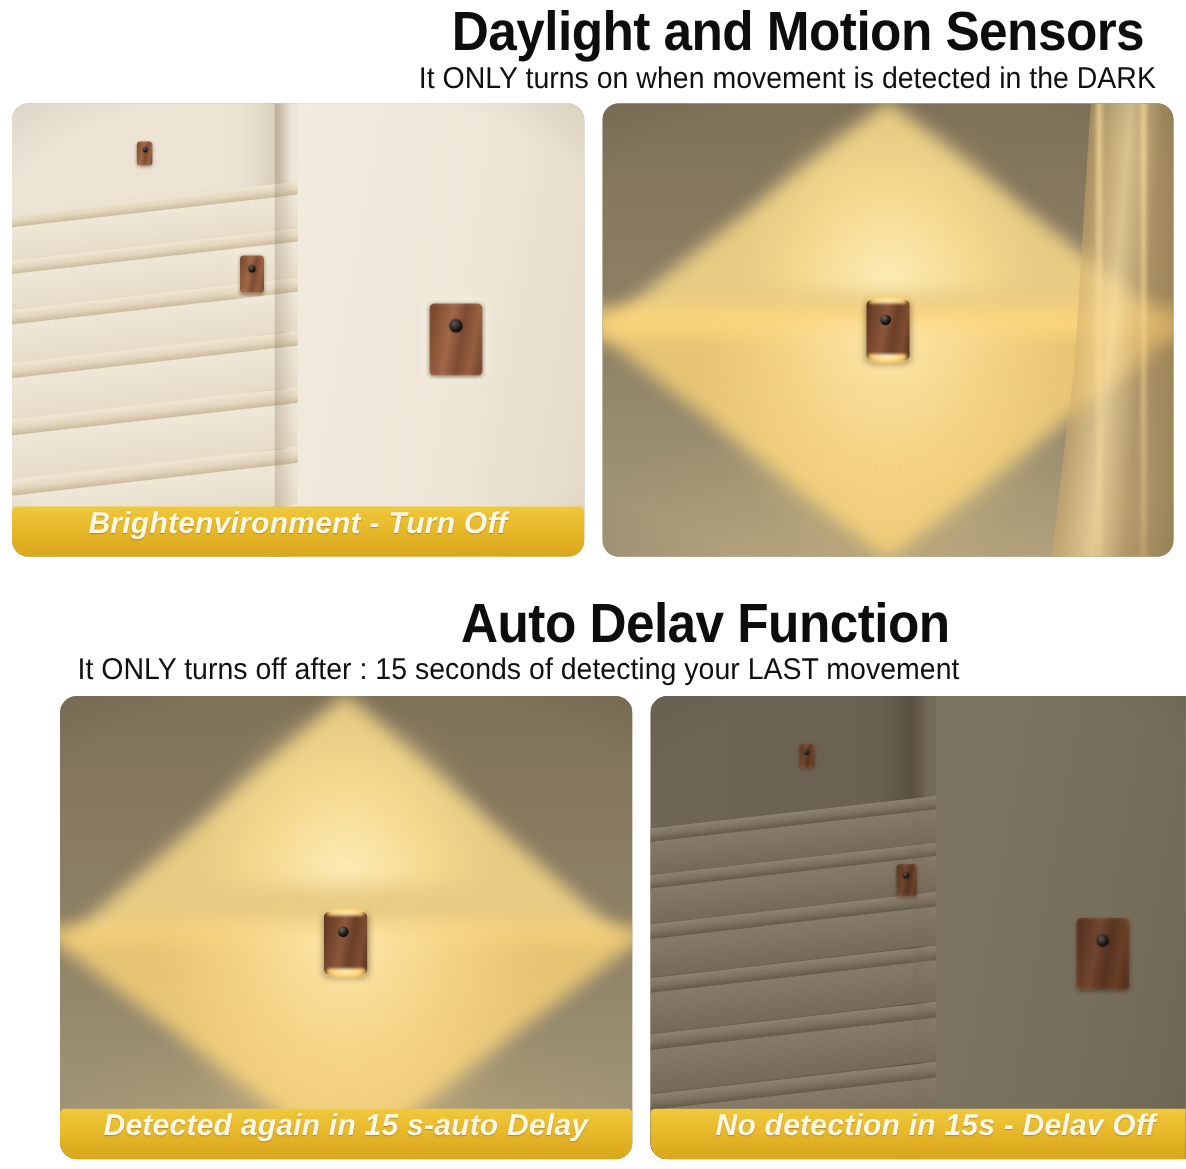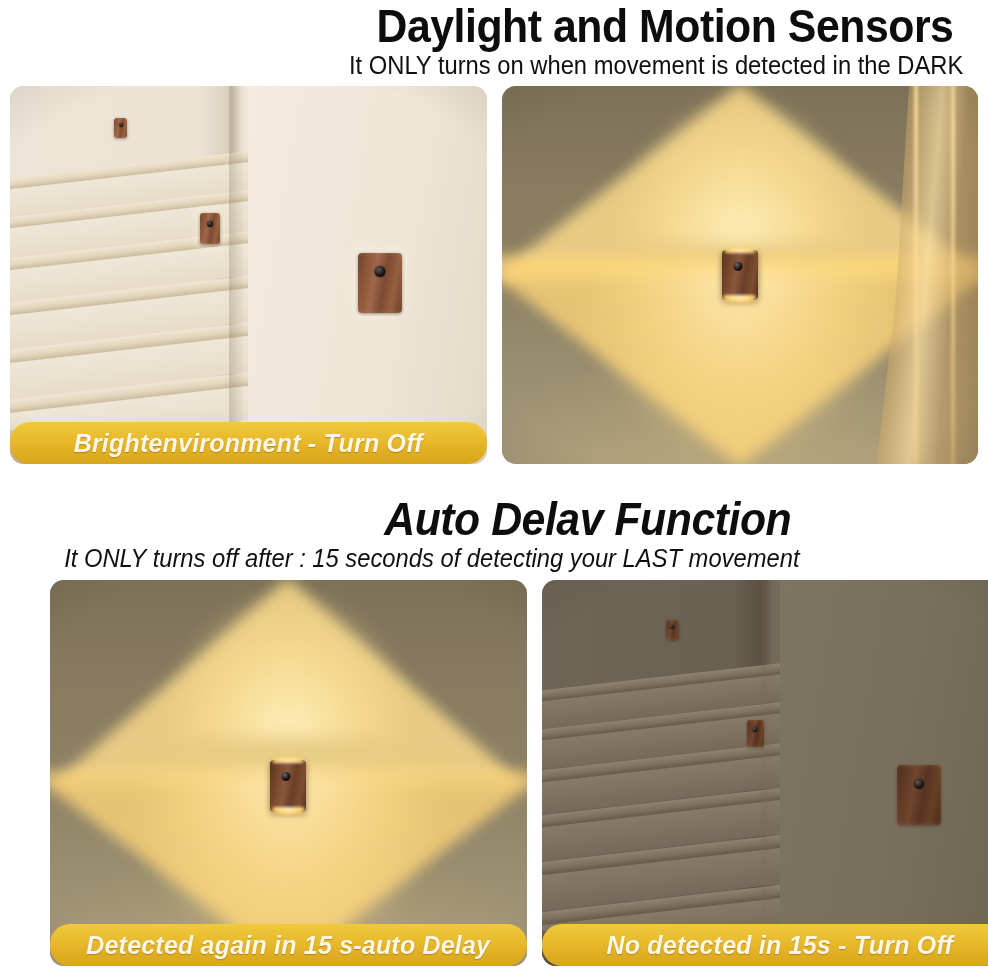--- a/index.html
+++ b/index.html
@@ -197,23 +197,23 @@
   .curtain-fold{
     position:absolute;top:0;height:100%;width:4px;
     background:linear-gradient(180deg, rgba(255,226,160,.85), rgba(255,210,130,.35));
     filter:blur(1.6px);
   }
 
   
   .caption{
     position:absolute;left:0;right:0;bottom:0;
     height:42px;
-    border-radius:20px;
+    border-radius:4px;
     background:linear-gradient(180deg,#f0c93c 0%,#e7b92b 45%,#e0ae22 72%,#d9a71d 100%);
-    display:flex;align-items:center;justify-content:center;
+    display:flex;justify-content:center;
     z-index:6;
   }
   .caption-text{
     font-family:"Liberation Sans", sans-serif;
     font-style:italic;font-weight:bold;
     font-size:25px;
     color:#fdf7e6;
     text-shadow:0 1px 1px rgba(120,80,10,.45);
     white-space:nowrap;
     letter-spacing:.2px;
@@ -282,21 +282,21 @@
         </div>
         <div class="curtain">
           <div class="curtain-fold" style="right:22%;"></div>
           <div class="curtain-fold" style="right:54%;"></div>
         </div>
         <div class="vignette"></div>
       </div>
     </div>
   </div>
 
-  <div class="heading-block" style="position:absolute;left:0;top:492px;width:820px;font-style:italic;">
+  <div class="heading-block" style="position:absolute;left:0;top:492px;width:820px;">
     <div class="title title-2">Auto Delav Function</div>
     <div class="subtitle">It ONLY turns off after : 15 seconds of detecting your LAST movement</div>
   </div>
 
   <div class="row row-2">
 
     <div class="card">
       <div class="photo scene-lamp">
         <div class="beam beam-up" style="border-width:0 235px 206px 235px;"></div>
         <div class="beam beam-down" style="border-width:196px 260px 0 260px;"></div>
@@ -339,18 +339,18 @@
         </div>
         <div class="fixture" style="left:205px;top:140px;width:17px;height:27px;">
           <div class="lens" style="width:5px;height:5px;"></div>
         </div>
         <div class="fixture" style="left:355px;top:185px;width:44px;height:60px;border-radius:4px;">
           <div class="lens" style="width:10px;height:10px;top:24%;"></div>
         </div>
         <div class="vignette"></div>
       </div>
       <div class="caption">
-        <span class="caption-text">No detected in 15s - Turn Off</span>
+        <span class="caption-text">No detection in 15s - Delav Off</span>
       </div>
     </div>
   </div>
 
 </div>
 
 </body></html>

